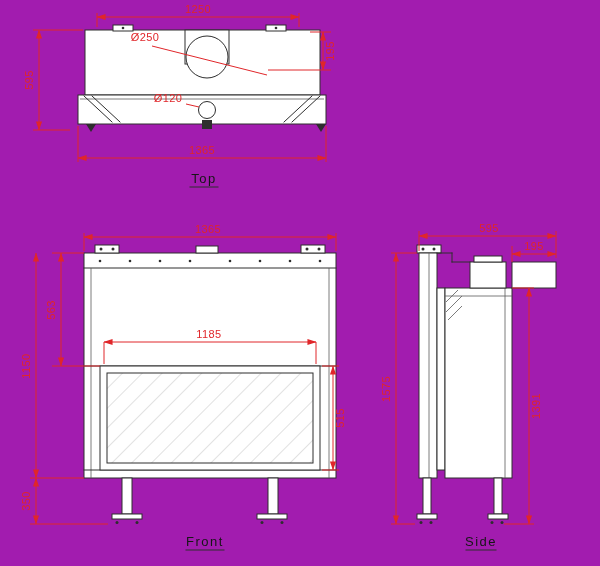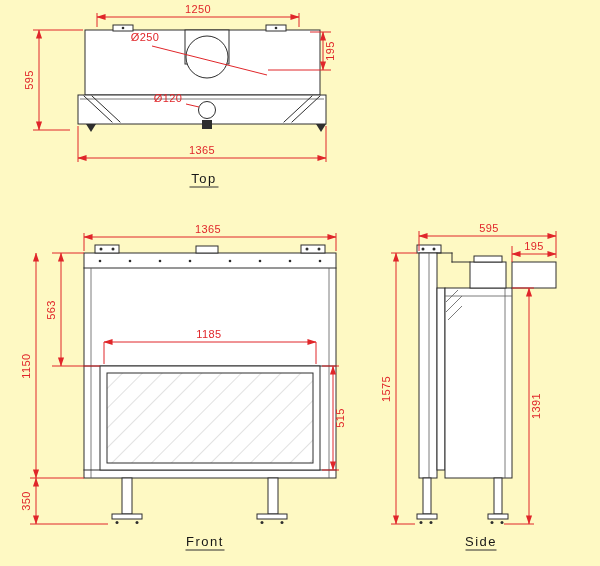--- a/index.html
+++ b/index.html
@@ -1,16 +1,16 @@
 <!DOCTYPE html>
 <html><head>
 <meta charset="utf-8">
 <style>
   html,body { margin:0; padding:0; background:#ffffff; }
-  .stage { position:relative; width:600px; height:566px; background:#fef9c3; overflow:hidden; }
+  .stage { position:relative; width:600px; height:566px; background:#a21caf; overflow:hidden; }
   svg { display:block; }
   .ln   { stroke:#2e2e2e; stroke-width:1; fill:none; stroke-linecap:square; }
   .lnf  { stroke:#2e2e2e; stroke-width:1; fill:#ffffff; }
   .fill { fill:#2e2e2e; stroke:none; }
   .thin { stroke:#5a5a5a; stroke-width:.8; fill:none; }
   .dim  { stroke:#e0262a; stroke-width:1; fill:none; }
   .dimtext { font:11px "Liberation Sans", sans-serif; fill:#e0262a; stroke:none;
              text-anchor:middle; letter-spacing:.4px; }
   .viewlabel { font:13px "Liberation Sans", sans-serif; fill:#161616; stroke:none;
                text-anchor:middle; letter-spacing:1.5px; }

